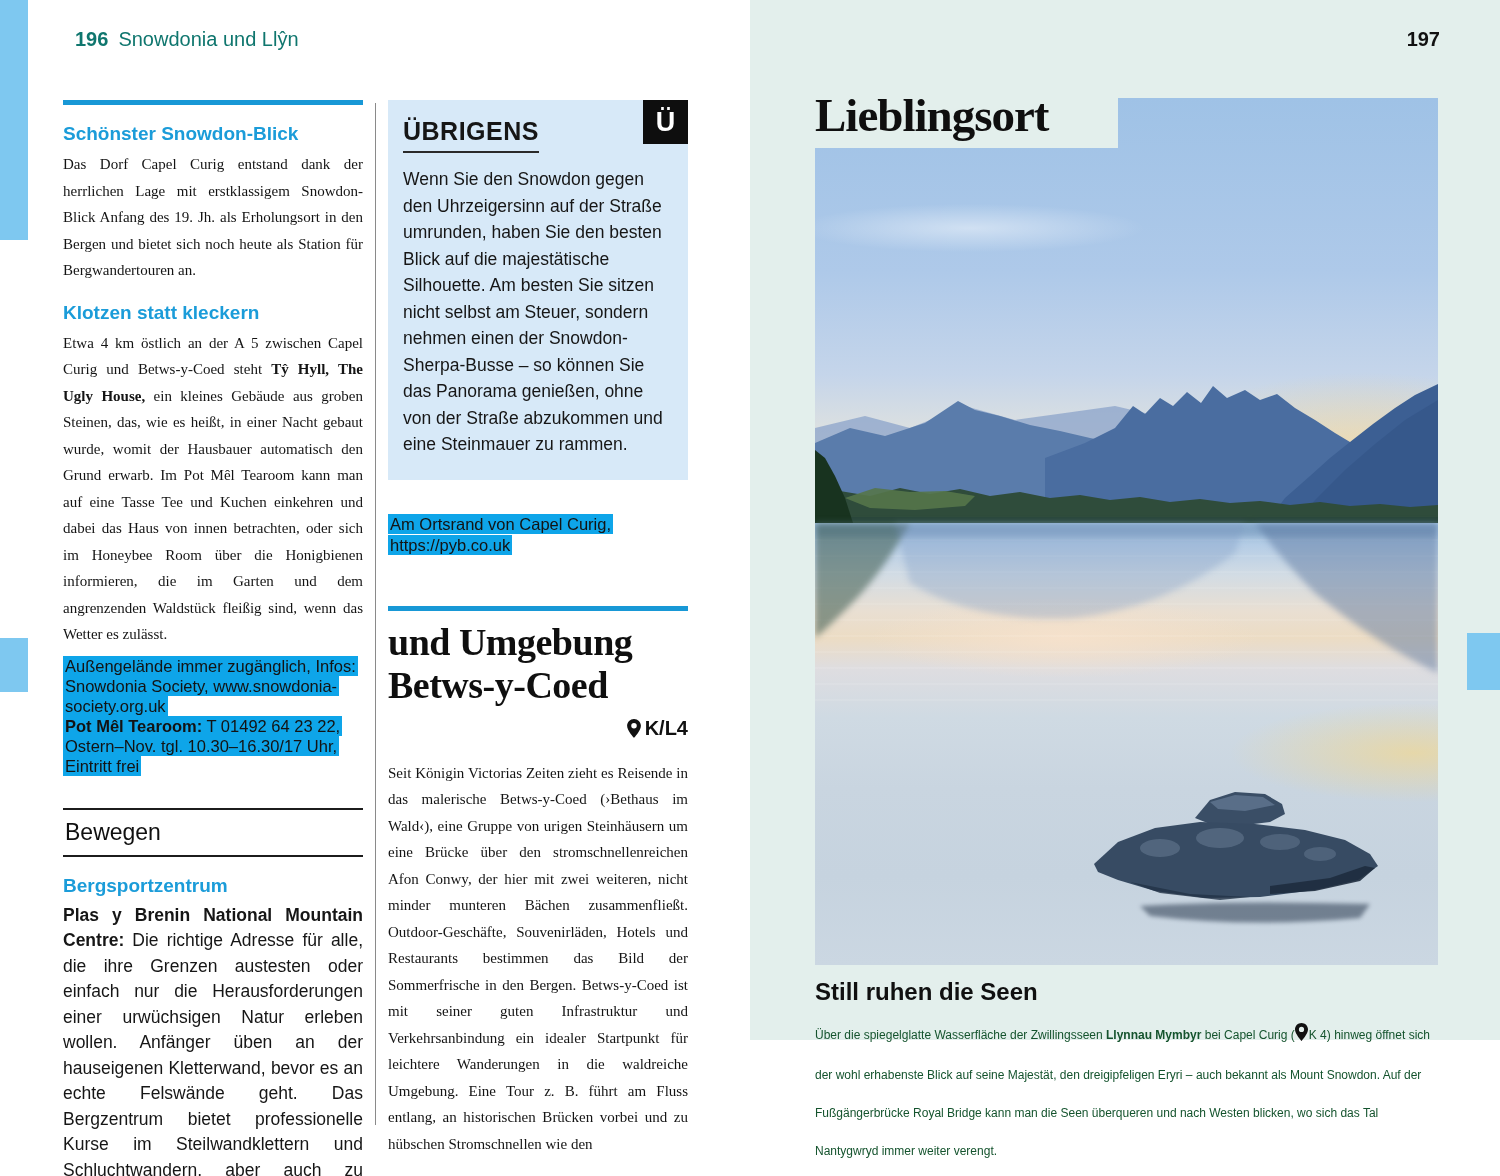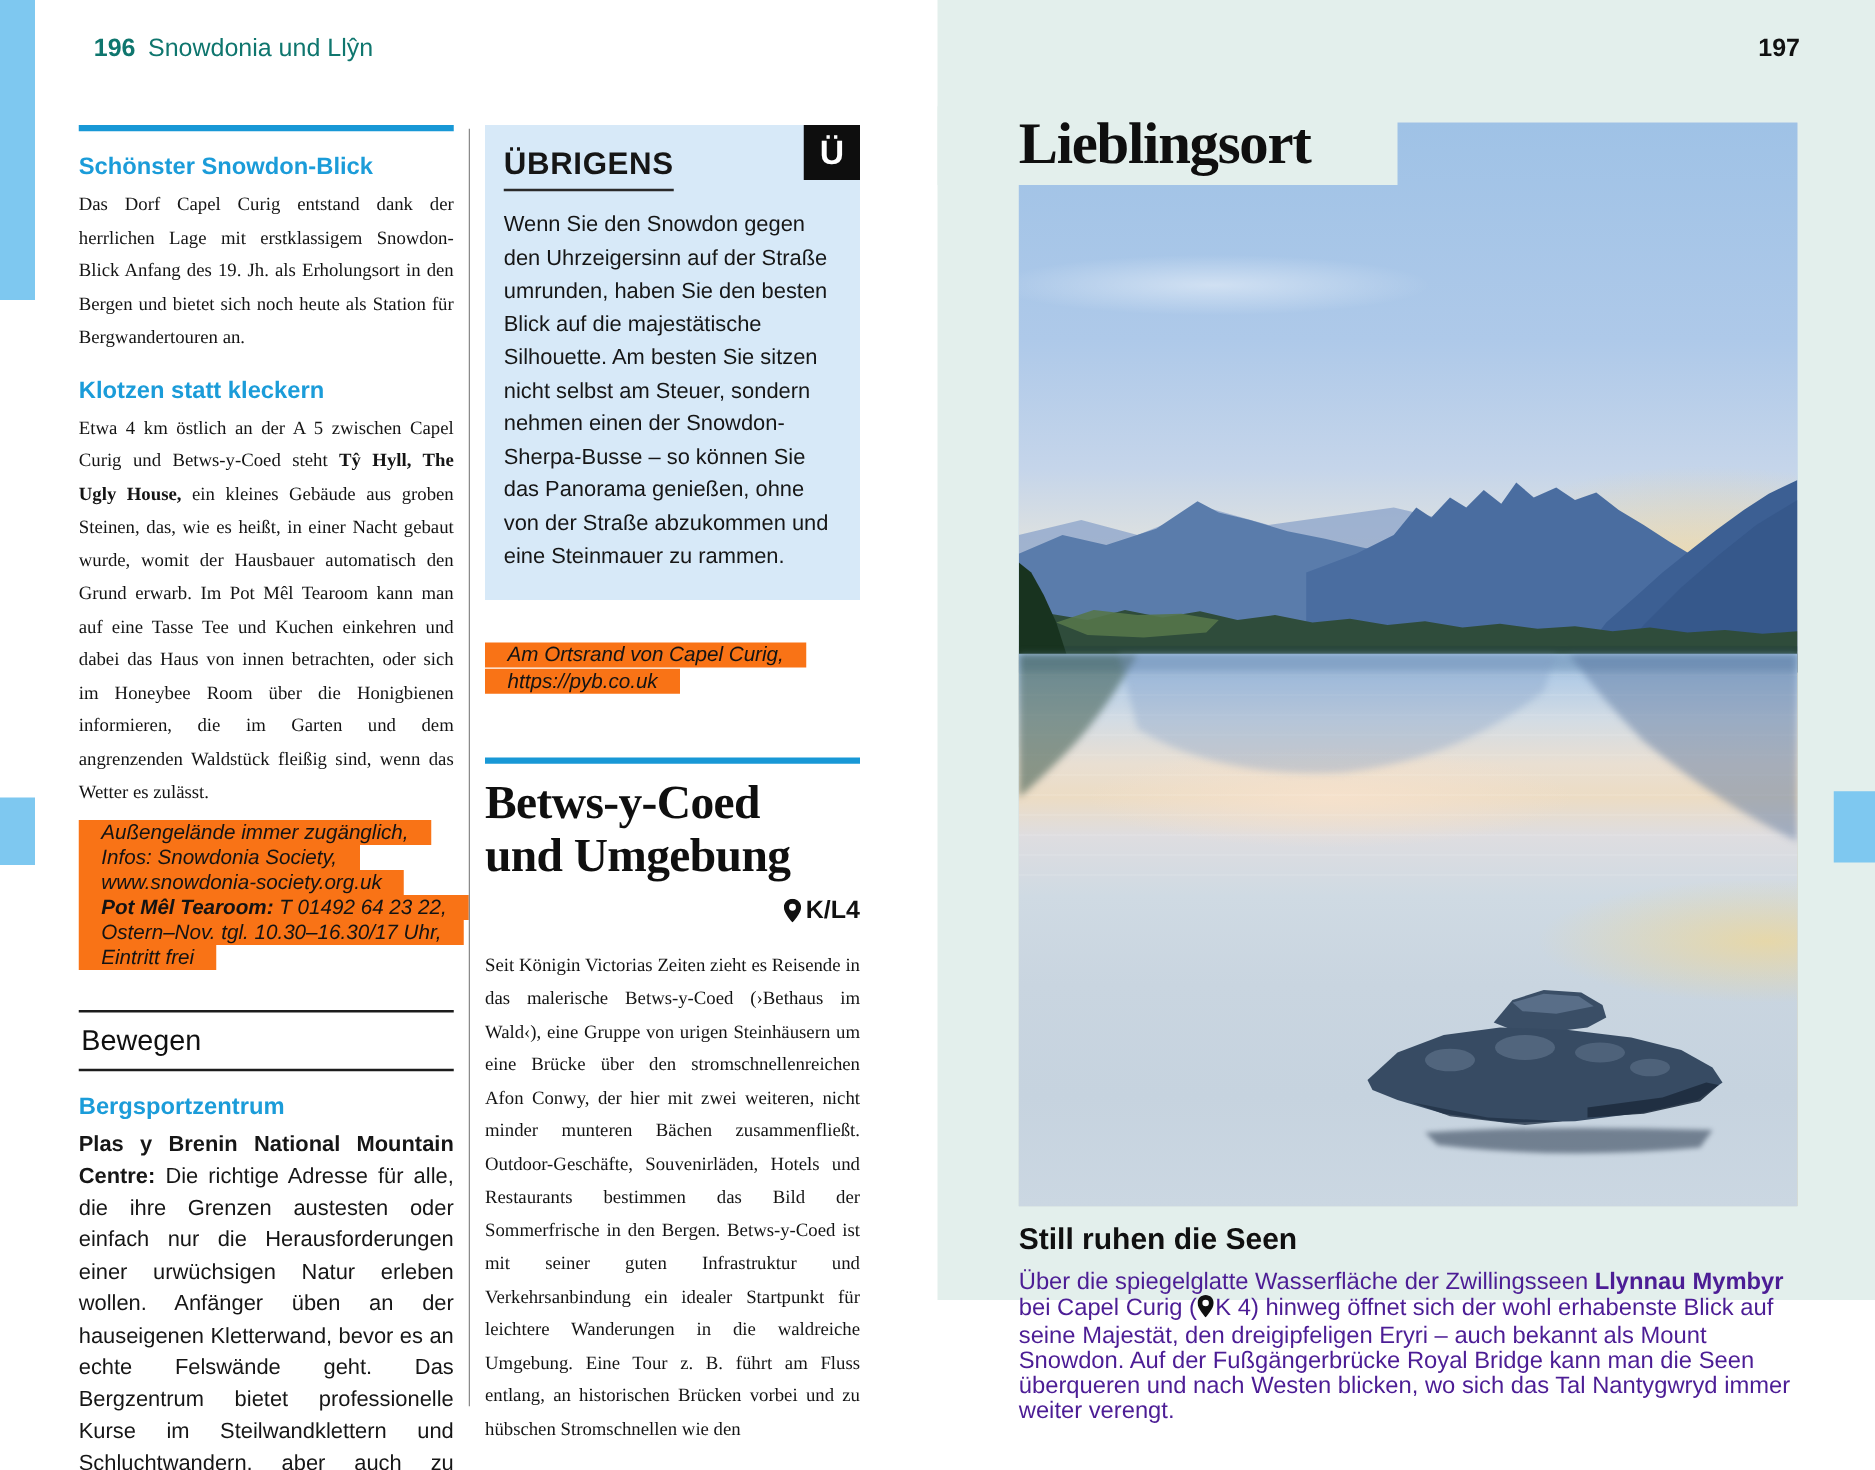--- a/index.html
+++ b/index.html
@@ -21,21 +21,21 @@
   .title-row{display:flex;justify-content:space-between;align-items:flex-end;margin-top:8px;}
   h1.art{font-family:"Liberation Serif",serif;font-size:40px;font-weight:bold;letter-spacing:-1px;
          margin:0;line-height:1.02;color:#0f0f0f;}
   .mapref{display:flex;align-items:center;gap:4px;font-weight:bold;font-size:19px;padding-bottom:8px;color:#111;}
   .mapref svg{display:block;}
   .subhead{color:#1b9cd9;font-size:19px;font-weight:bold;margin:18px 0 6px;}
   .serif{font-family:"Liberation Serif",serif;font-size:15px;line-height:26.5px;text-align:justify;
          color:#141414;margin:0;hyphens:auto;}
   .sans-body{font-size:17.5px;line-height:25.5px;text-align:justify;color:#161616;margin:0;hyphens:auto;}
   .info{font-size:16.5px;line-height:20px;margin:8px 0 0;color:#131313;}
-  .hl{background:#f97316;padding:1px 18px;-webkit-box-decoration-break:clone;box-decoration-break:clone;font-style:italic;}
+  .hl{background:#0ea5e9;padding:1px 2px;-webkit-box-decoration-break:clone;box-decoration-break:clone;}
   .bewegen{margin-top:32px;border-top:2px solid #1c1c1c;border-bottom:2px solid #1c1c1c;padding:9px 2px;}
   .bewegen-head{font-size:23px;color:#101010;}
   
   .ubox{position:relative;background:#d7e9f8;padding:17px 15px 22px;}
   .badge{position:absolute;top:0;right:0;width:45px;height:44px;background:#0e0e0e;color:#fff;
          font-weight:bold;font-size:27px;display:flex;align-items:center;justify-content:center;}
   .ulabel{display:inline-block;font-weight:bold;font-size:25px;letter-spacing:.5px;color:#161616;
           border-bottom:2px solid #2a2a2a;padding-bottom:5px;margin-bottom:13px;}
   .ubody{font-size:17.5px;line-height:26.5px;margin:0;color:#161616;}
   .info2{margin-top:34px;line-height:21px;}
@@ -63,21 +63,21 @@
   .streaks{position:absolute;left:0;top:425px;width:623px;height:180px;opacity:.7;
     background:repeating-linear-gradient(180deg, rgba(255,255,255,.12) 0 2px, rgba(0,0,0,0) 2px 16px);}
   .refl{position:absolute;left:0;top:425px;filter:blur(3px);}
   .rocks{position:absolute;left:250px;top:660px;}
   .blur2{filter:blur(2px);}
   .title-plate{position:absolute;left:0;top:85px;width:368px;height:63px;background:#e3efec;}
   .lieb{font-family:"Liberation Serif",serif;font-weight:bold;font-size:47px;letter-spacing:-1px;
         margin:0;padding-left:65px;line-height:61px;color:#0f0f0f;}
   .caption{position:absolute;left:65px;top:978px;width:628px;}
   .caption h3{font-size:24px;margin:0 0 10px;color:#101010;}
-  .caption p{font-size:19px;line-height:20px;margin:0;color:#4c1d95;}
+  .caption p{font-size:12px;line-height:38px;margin:0;color:#14532d;}
   .pin-inline{display:inline-block;vertical-align:-2px;}
   b{font-weight:bold;}
 </style>
 </head>
 <body>
 
 <div class="canvas">
 
   <div>
     <div class="tab tab-top"></div>
@@ -113,22 +113,22 @@
         <div class="badge">Ü</div>
         <div class="ulabel">ÜBRIGENS</div>
         <p class="ubody">Wenn Sie den Snowdon gegen den Uhrzeigersinn auf der Straße umrunden, haben Sie den besten Blick auf die majestätische Silhouette. Am besten Sie sitzen nicht selbst am Steuer, sondern nehmen einen der Snowdon-Sherpa-Busse – so können Sie das Panorama genießen, ohne von der Straße abzukommen und eine Steinmauer zu rammen.</p>
       </div>
 
       <p class="info info2"><span class="hl">Am Ortsrand von Capel Curig, https://pyb.co.uk</span></p>
 
       <div class="betws-sec">
         <div class="blue-rule"></div>
         <h2 class="betws-title">
+            <span>und Umgebung</span>
             <span>Betws-y-Coed</span>
-            <span>und Umgebung</span>
           </h2>
         <span class="mapref right">
           <svg width="14" height="19" viewBox="0 0 16 22">
               <path d="M8 0C3.6 0 0 3.5 0 7.9 0 13.5 8 22 8 22s8-8.5 8-14.1C16 3.5 12.4 0 8 0zm0 11a3.2 3.2 0 1 1 0-6.4 3.2 3.2 0 0 1 0 6.4z" fill="#111"></path>
             </svg>
           <b>K/L4</b>
         </span>
         <p class="serif betws-body"><span>Seit Königin Victorias Zeiten zieht es Reisende in das malerische Betws-y-Coed (›Bethaus im Wald‹), eine Gruppe von urigen Steinhäusern um eine Brücke über den stromschnellenreichen Afon Conwy, der hier mit zwei weiteren, nicht minder munteren Bächen zusammenfließt. Outdoor-Geschäfte, Souvenirläden, Hotels und Restaurants bestimmen das Bild der Sommerfrische in den Bergen. Betws-y-Coed ist mit seiner guten Infrastruktur und Verkehrsanbindung ein idealer Startpunkt für leichtere Wanderungen in die waldreiche Umgebung. Eine Tour z. B. führt am Fluss entlang, an historischen Brücken vorbei und zu hübschen Stromschnellen wie den </span></p>
       </div>
     </div>

